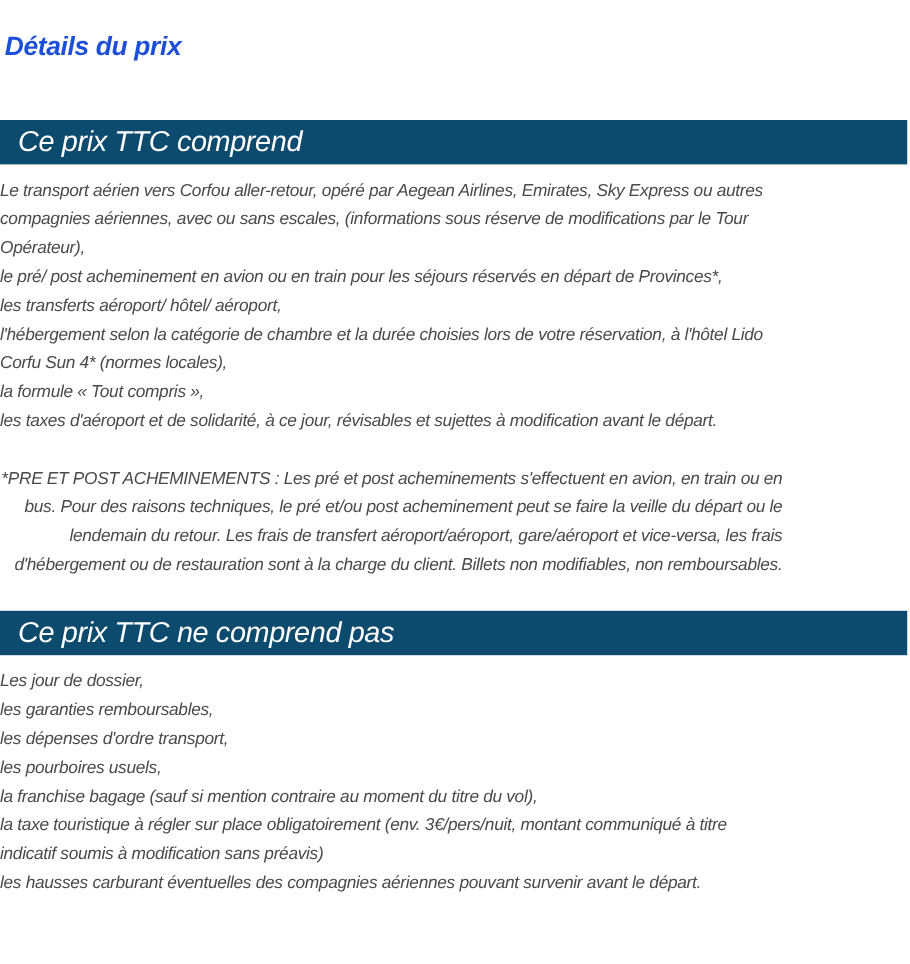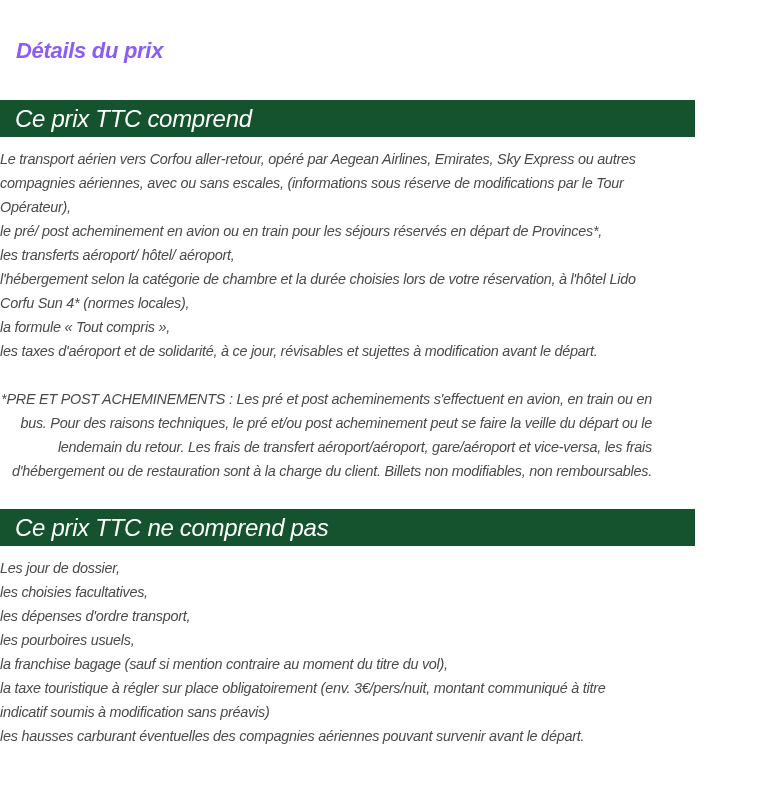--- a/index.html
+++ b/index.html
@@ -13,34 +13,34 @@
       overflow: hidden;
       font-family: "Liberation Sans", "DejaVu Sans", sans-serif;
       font-style: italic;
       color: #4a4a4a;
       position: relative;
     }
     .page-title {
       position: absolute;
       left: 0;
       top: 19px;
-      margin: 16px;
+      margin: 4px;
       font-size: 22px;
       font-weight: bold;
       font-style: italic;
-      color: #8b5cf6;
+      color: #1d4ed8;
       letter-spacing: -0.3px;
       line-height: 32px;
     }
     .section-bar {
       position: absolute;
       left: 0;
-      width: 695px;
+      width: 756px;
       height: 37px;
-      background: #14532d;
+      background: #0c4a6e;
     }
     .section-bar h2 {
       margin: 0;
       padding-left: 15px;
       font-size: 24px;
       line-height: 37px;
       font-weight: normal;
       font-style: italic;
       color: #ffffff;
       letter-spacing: -0.3px;
@@ -80,19 +80,19 @@
   <p>les taxes d'aéroport et de solidarité, à ce jour, révisables et sujettes à modification avant le départ.</p>
   <p class="note">*PRE ET POST ACHEMINEMENTS : Les pré et post acheminements s'effectuent en avion, en train ou en bus. Pour des raisons techniques, le pré et/ou post acheminement peut se faire la veille du départ ou le lendemain du retour. Les frais de transfert aéroport/aéroport, gare/aéroport et vice-versa, les frais d'hébergement ou de restauration sont à la charge du client. Billets non modifiables, non remboursables.</p>
 </div>
 
 <div class="section-bar bar-2">
   <h2>Ce prix TTC ne comprend pas</h2>
 </div>
 
 <div class="content content-2">
   <p>Les jour de dossier,</p>
-  <p>les choisies facultatives,</p>
+  <p>les garanties remboursables,</p>
   <p>les dépenses d'ordre transport,</p>
   <p>les pourboires usuels,</p>
   <p>la franchise bagage (sauf si mention contraire au moment du titre du vol),</p>
   <p>la taxe touristique à régler sur place obligatoirement (env. 3€/pers/nuit, montant communiqué à titre indicatif soumis à modification sans préavis)</p>
   <p>les hausses carburant éventuelles des compagnies aériennes pouvant survenir avant le départ.</p>
 </div>
 
 </body></html>

